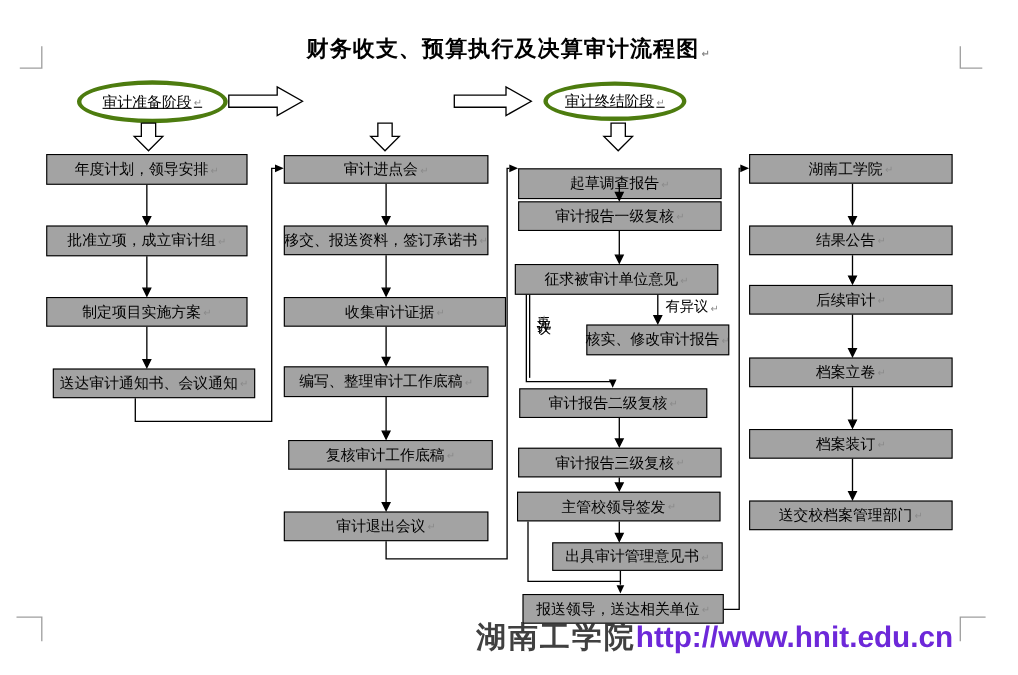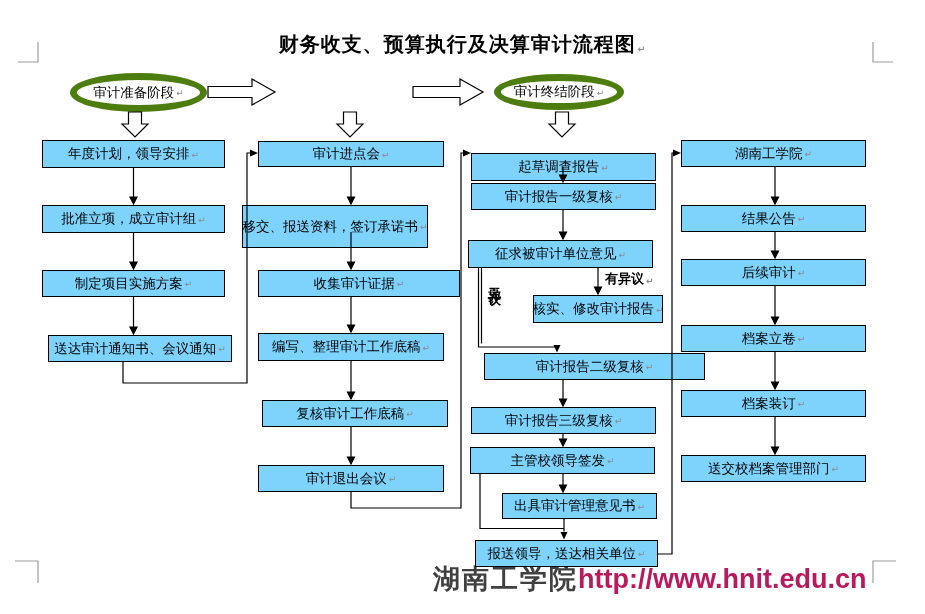--- a/index.html
+++ b/index.html
@@ -6,44 +6,44 @@
   .page{
     position:relative;width:925px;height:614px;background:#fff;overflow:hidden;
     font-family:"Liberation Sans","DejaVu Sans",sans-serif;color:#000;border-radius:25px;
   }
   .page *{box-sizing:border-box;}
   .title{
     position:absolute;left:0;top:31px;width:925px;text-align:center;
     font-size:20px;font-weight:bold;letter-spacing:1px;z-index:2;
   }
   .box{
-    position:absolute;background:#7dd3fc;border:1px solid #000;z-index:2;
+    position:absolute;background:#a3a3a3;border:1px solid #000;z-index:2;
     display:flex;align-items:center;justify-content:center;
     font-size:13.5px;white-space:nowrap;line-height:1;
   }
   .ellipse{
-    position:absolute;background:#fff;border:7px solid #4d7c0f;border-radius:50%;z-index:2;
+    position:absolute;background:#fff;border:4px solid #4d7c0f;border-radius:50%;z-index:2;
     display:flex;align-items:center;justify-content:center;
-    font-size:13.5px;white-space:nowrap;line-height:1;
+    font-size:13.5px;white-space:nowrap;line-height:1;text-decoration:underline;
   }
   .rm::after{content:"\21B5";font-size:9px;color:#8a8a8a;margin-left:2px;position:relative;top:1px;}
   .branch-label{
-    position:absolute;z-index:3;font-size:13px;background:transparent;line-height:1.15;font-weight:bold;
+    position:absolute;z-index:3;font-size:13px;background:transparent;line-height:1.15;
   }
   .v-label{
     writing-mode:vertical-rl;text-orientation:upright;letter-spacing:2px;
   }
   .v-label.rm::after{margin-left:0;margin-top:2px;}
   .svg-layer{position:absolute;left:0;top:0;z-index:3;}
   .watermark{
     position:absolute;left:433px;top:561px;z-index:1;
     font-size:27px;font-weight:bold;white-space:nowrap;letter-spacing:0px;
   }
   .wm-cn{color:#404040;letter-spacing:2px;}
-  .wm-url{color:#be185d;}
+  .wm-url{color:#6d28d9;}
 </style>
 </head>
 <body>
 
 <div class="page">
 
   <svg class="svg-layer" width="925" height="614" viewBox="0 0 925 614">
 
     <path d="M38 42 V62 H18" fill="none" stroke="#9e9e9e" stroke-width="1.2"></path>
     <path d="M873 42 V62 H893" fill="none" stroke="#9e9e9e" stroke-width="1.2"></path>
@@ -129,31 +129,31 @@
 
   <div class="ellipse rm" style="left:70px;top:73px;width:137px;height:39px">审计准备阶段</div>
   <div class="ellipse rm" style="left:494px;top:74px;width:130px;height:36px">审计终结阶段</div>
 
   <div class="box rm" style="left:42px;top:140px;width:183px;height:28px">年度计划，领导安排</div>
   <div class="box rm" style="left:42px;top:205px;width:183px;height:28px">批准立项，成立审计组</div>
   <div class="box rm" style="left:42px;top:270px;width:183px;height:27px">制定项目实施方案</div>
   <div class="box rm" style="left:48px;top:335px;width:184px;height:27px">送达审计通知书、会议通知</div>
 
   <div class="box rm" style="left:258px;top:141px;width:186px;height:26px">审计进点会</div>
-  <div class="box rm" style="left:242px;top:205px;width:186px;height:43px">移交、报送资料，签订承诺书</div>
+  <div class="box rm" style="left:258px;top:205px;width:186px;height:27px">移交、报送资料，签订承诺书</div>
   <div class="box rm" style="left:258px;top:270px;width:202px;height:27px">收集审计证据</div>
   <div class="box rm" style="left:258px;top:333px;width:186px;height:28px">编写、整理审计工作底稿</div>
   <div class="box rm" style="left:262px;top:400px;width:186px;height:27px">复核审计工作底稿</div>
   <div class="box rm" style="left:258px;top:465px;width:186px;height:27px">审计退出会议</div>
 
   <div class="box rm" style="left:471px;top:153px;width:185px;height:28px">起草调查报告</div>
   <div class="box rm" style="left:471px;top:183px;width:185px;height:27px">审计报告一级复核</div>
   <div class="box rm" style="left:468px;top:240px;width:185px;height:28px">征求被审计单位意见</div>
   <div class="box rm" style="left:533px;top:295px;width:130px;height:28px">核实、修改审计报告</div>
-  <div class="box rm" style="left:484px;top:353px;width:221px;height:27px">审计报告二级复核</div>
+  <div class="box rm" style="left:472px;top:353px;width:171px;height:27px">审计报告二级复核</div>
   <div class="box rm" style="left:471px;top:407px;width:185px;height:27px">审计报告三级复核</div>
   <div class="box rm" style="left:470px;top:447px;width:185px;height:27px">主管校领导签发</div>
   <div class="box rm" style="left:502px;top:493px;width:155px;height:26px">出具审计管理意见书</div>
   <div class="box rm" style="left:475px;top:540px;width:183px;height:27px">报送领导，送达相关单位</div>
 
   <div class="box rm" style="left:681px;top:140px;width:185px;height:27px">湖南工学院</div>
   <div class="box rm" style="left:681px;top:205px;width:185px;height:27px">结果公告</div>
   <div class="box rm" style="left:681px;top:259px;width:185px;height:27px">后续审计</div>
   <div class="box rm" style="left:681px;top:325px;width:185px;height:27px">档案立卷</div>
   <div class="box rm" style="left:681px;top:390px;width:185px;height:27px">档案装订</div>

